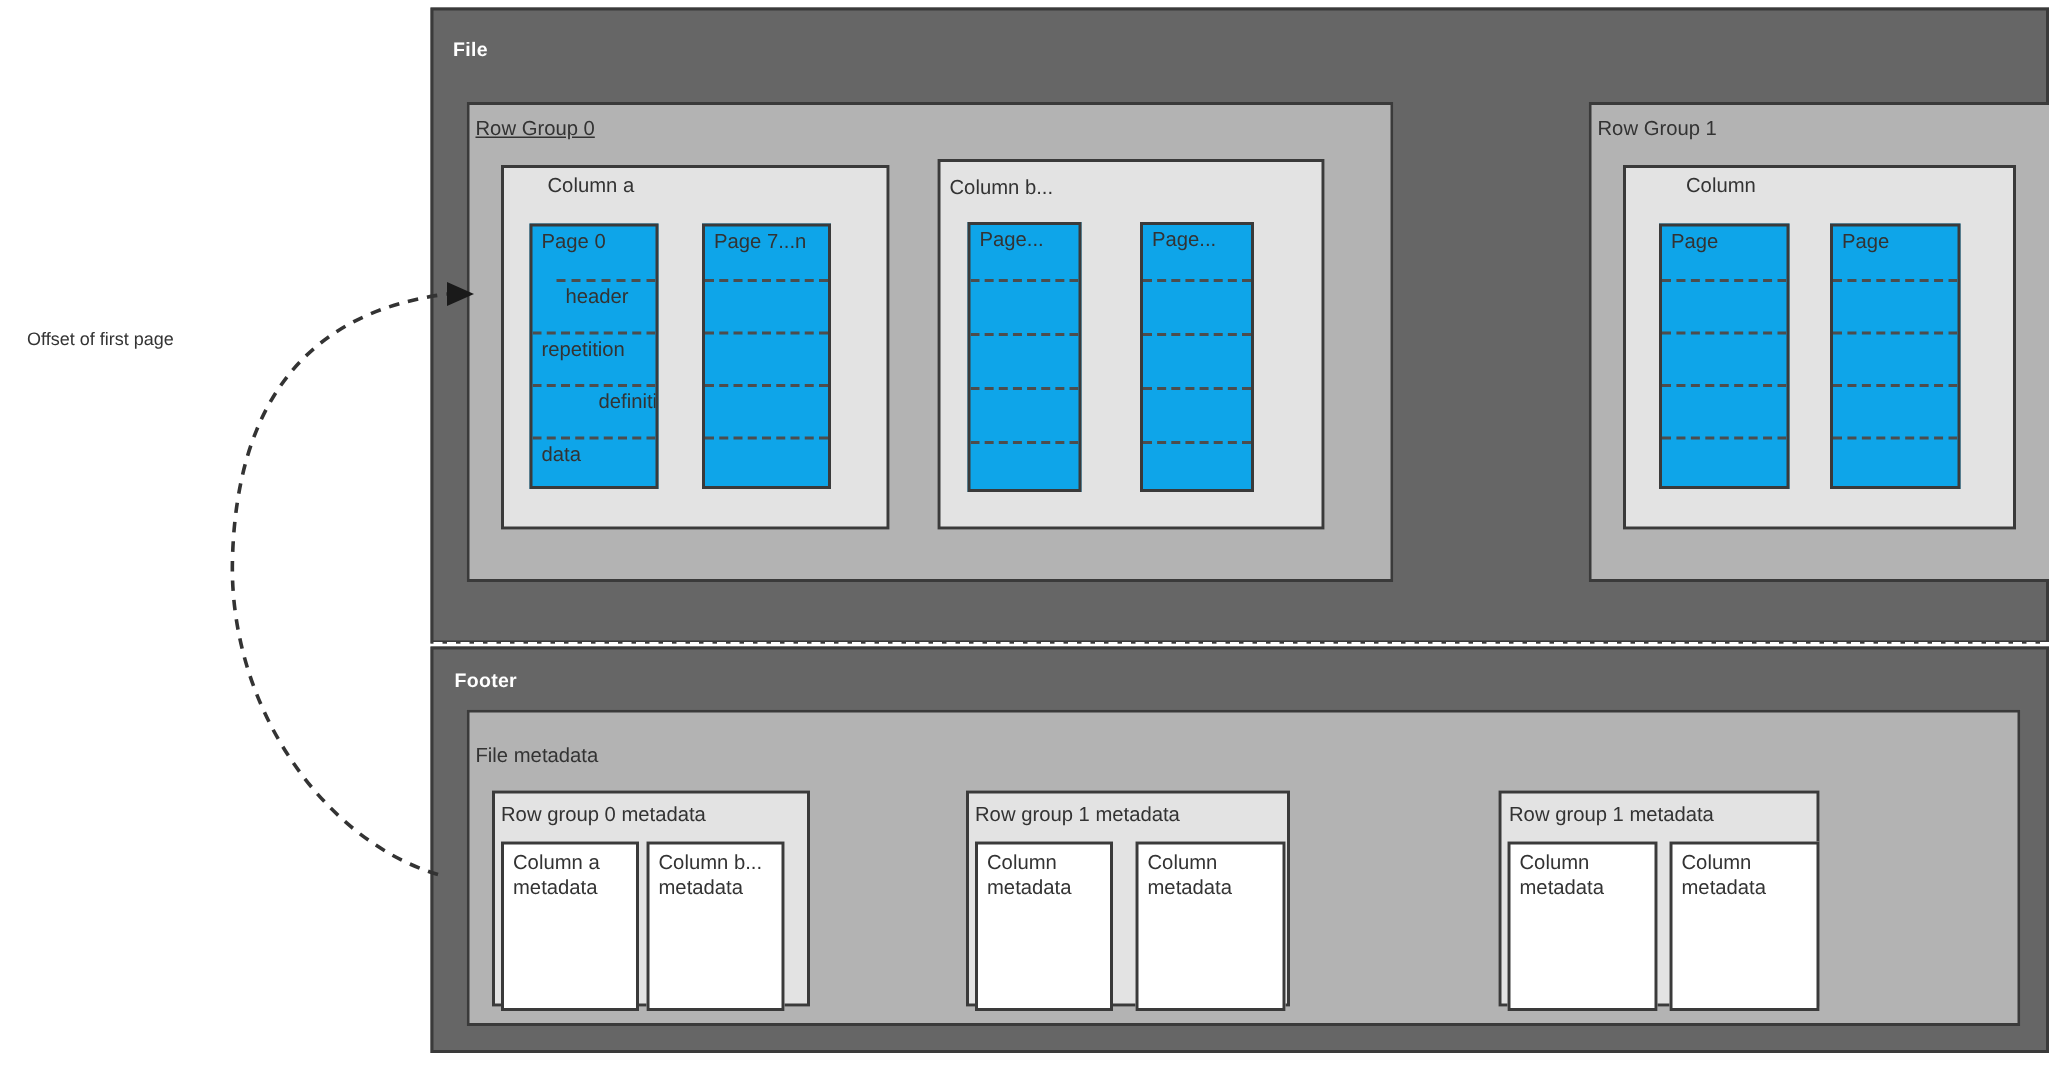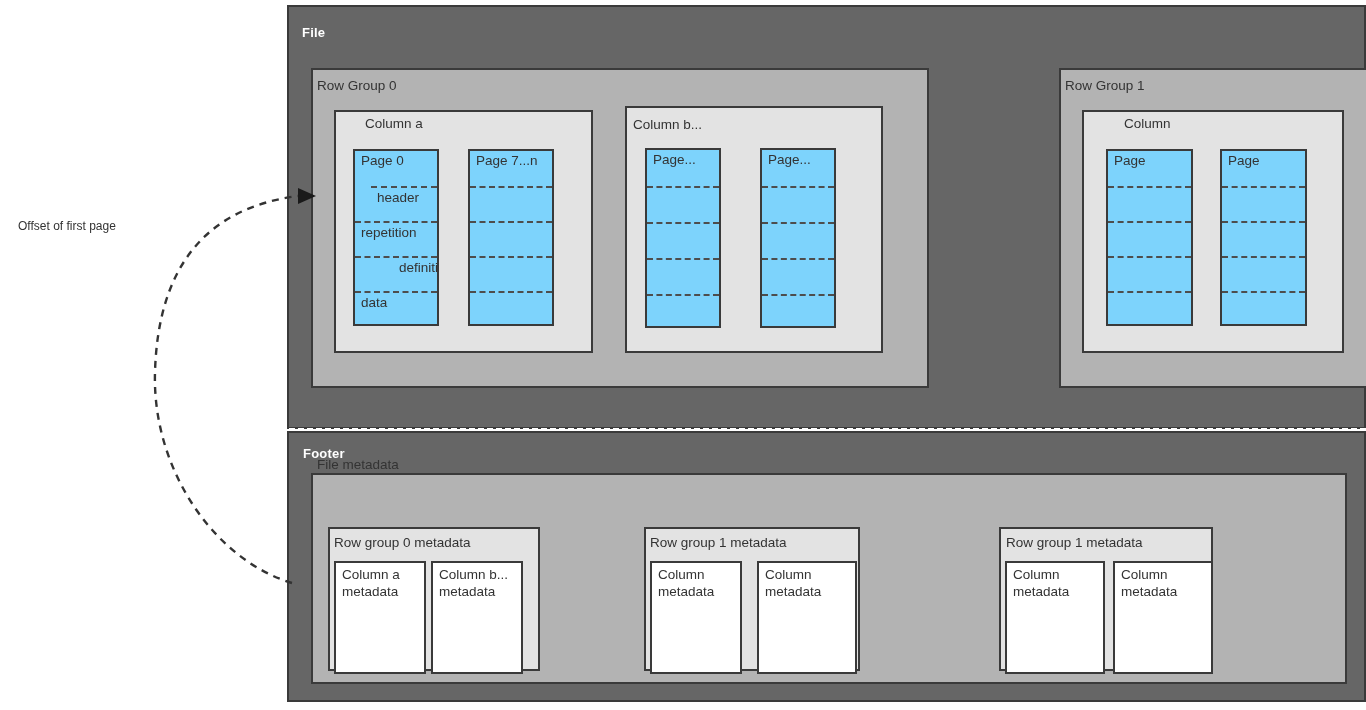--- a/index.html
+++ b/index.html
@@ -64,21 +64,21 @@
   .col-title {
     position: absolute;
     color: #333333;
     font-size: 13.5px;
     white-space: nowrap;
   }
 
   
   .page-box {
     position: absolute;
-    background: #7dd3fc;
+    background: #0ea5e9;
     border: 2px solid #3a3a3a;
     box-sizing: border-box;
     overflow: hidden;
   }
   .page-row {
     position: relative;
     box-sizing: border-box;
     padding: 2px 0 0 6px;
     font-size: 13.5px;
     color: #333333;
@@ -139,21 +139,21 @@
 </style>
 </head>
 <body>
 
 <div id="stage">
 
   <div class="panel-dark" style="left:287px; top:5px; width:1079px; height:424px;"></div>
   <div class="panel-title-light" style="left:302px; top:25px;">File</div>
 
   <div class="group-box" style="left:311px; top:68px; width:618px; height:320px;"></div>
-  <div class="group-title" style="left:317px; top:78px;">Row Group 0</div>
+  <div class="group-title" style="left:317px; top:78px;text-decoration:underline;">Row Group 0</div>
 
   <div class="col-box" style="left:334px; top:110px; width:259px; height:243px;"></div>
   <div class="col-title" style="left:365px; top:116px;">Column a</div>
 
   <div class="page-box" style="left:353px; top:149px; width:86px; height:177px;">
     <div class="page-row" style="height:35px;">Page 0</div>
     <div class="page-row" style="height:35px;margin-left:16px;">header</div>
     <div class="page-row" style="height:35px;">repetition</div>
     <div class="page-row" style="height:35px;padding-left:44px;">definition</div>
     <div class="page-row" style="height:35px;">data</div>
@@ -207,21 +207,21 @@
     <div class="page-row" style="height:35px;"></div>
     <div class="page-row" style="height:35px;"></div>
   </div>
 
   <div class="split-dash" style="left:289px; top:428px; width:1077px;"></div>
 
   <div class="panel-dark" style="left:287px; top:431px; width:1079px; height:271px;"></div>
   <div class="panel-title-light" style="left:303px; top:446px;">Footer</div>
 
   <div class="group-box" style="left:311px; top:473px; width:1036px; height:211px;"></div>
-  <div class="group-title" style="left:317px; top:457px;">File metadata</div>
+  <div class="group-title" style="left:317px; top:496px;">File metadata</div>
 
   <div class="meta-box" style="left:328px; top:527px; width:212px; height:144px;"></div>
   <div class="meta-title" style="left:334px; top:535px;">Row group 0 metadata</div>
   <div class="meta-cell" style="left:334px; top:561px; width:92px; height:113px;">Column a
 metadata</div>
   <div class="meta-cell" style="left:431px; top:561px; width:92px; height:113px;">Column b...
 metadata</div>
 
   <div class="meta-box" style="left:644px; top:527px; width:216px; height:144px;"></div>
   <div class="meta-title" style="left:650px; top:535px;">Row group 1 metadata</div>

